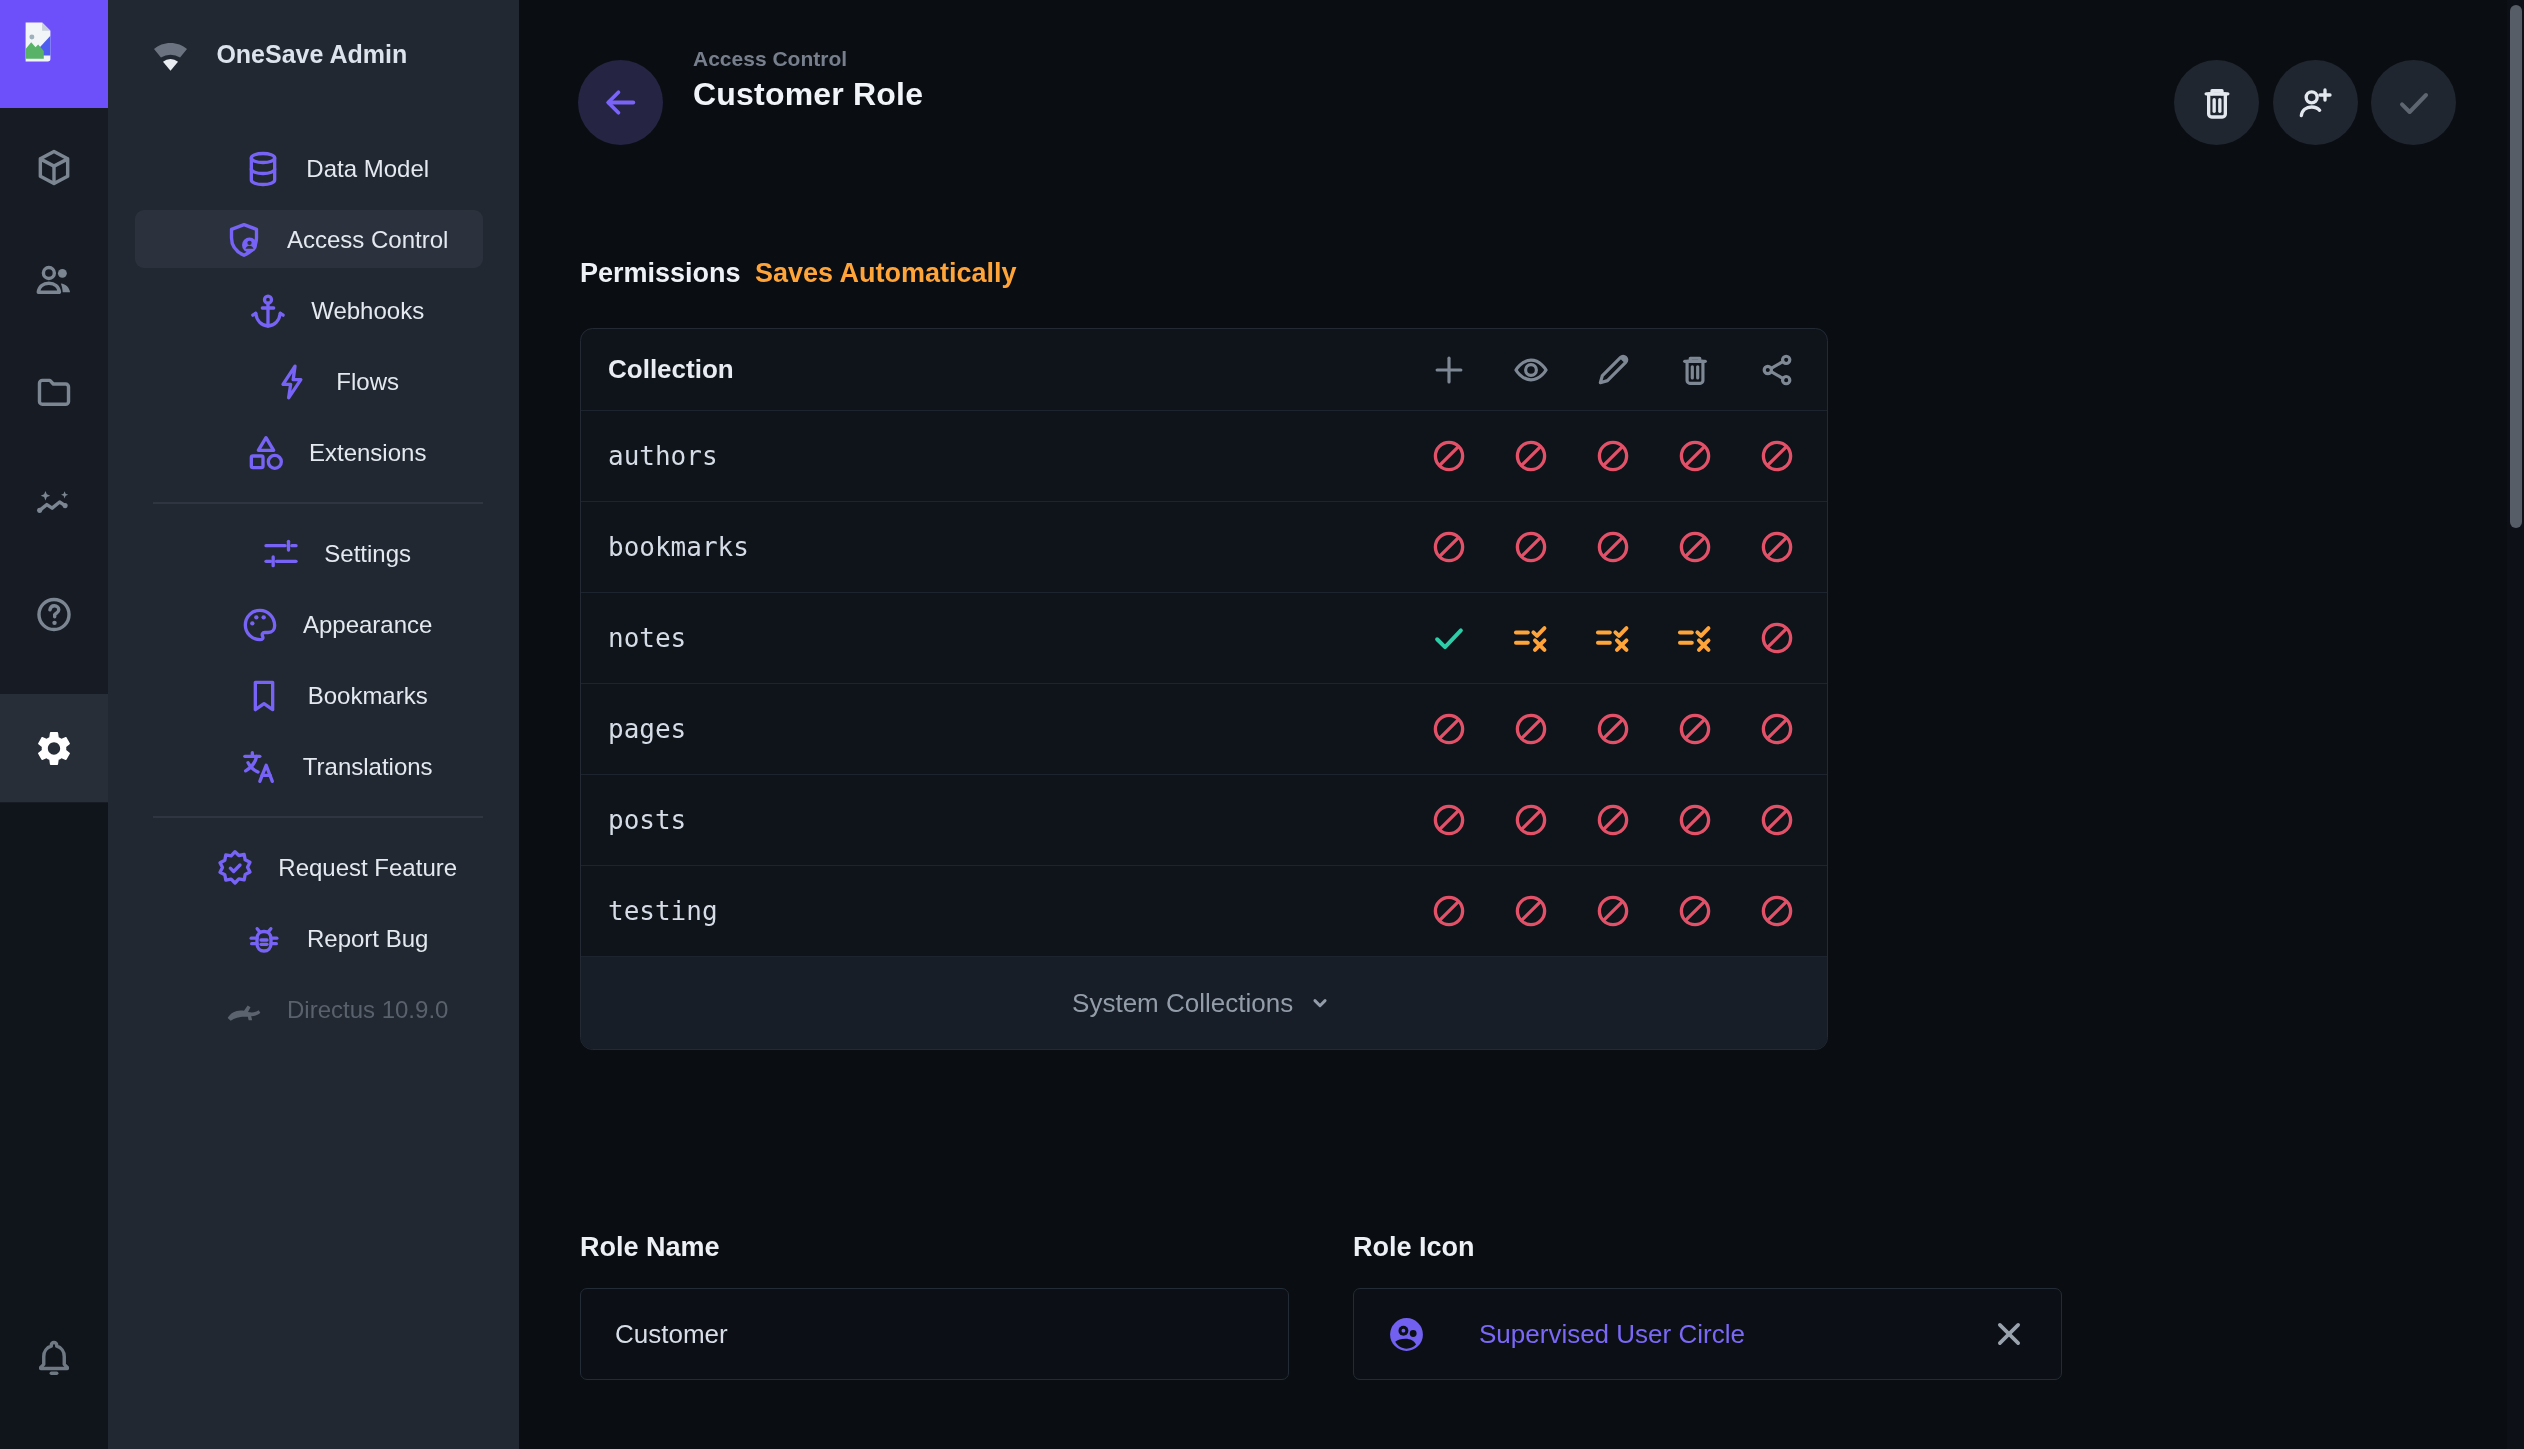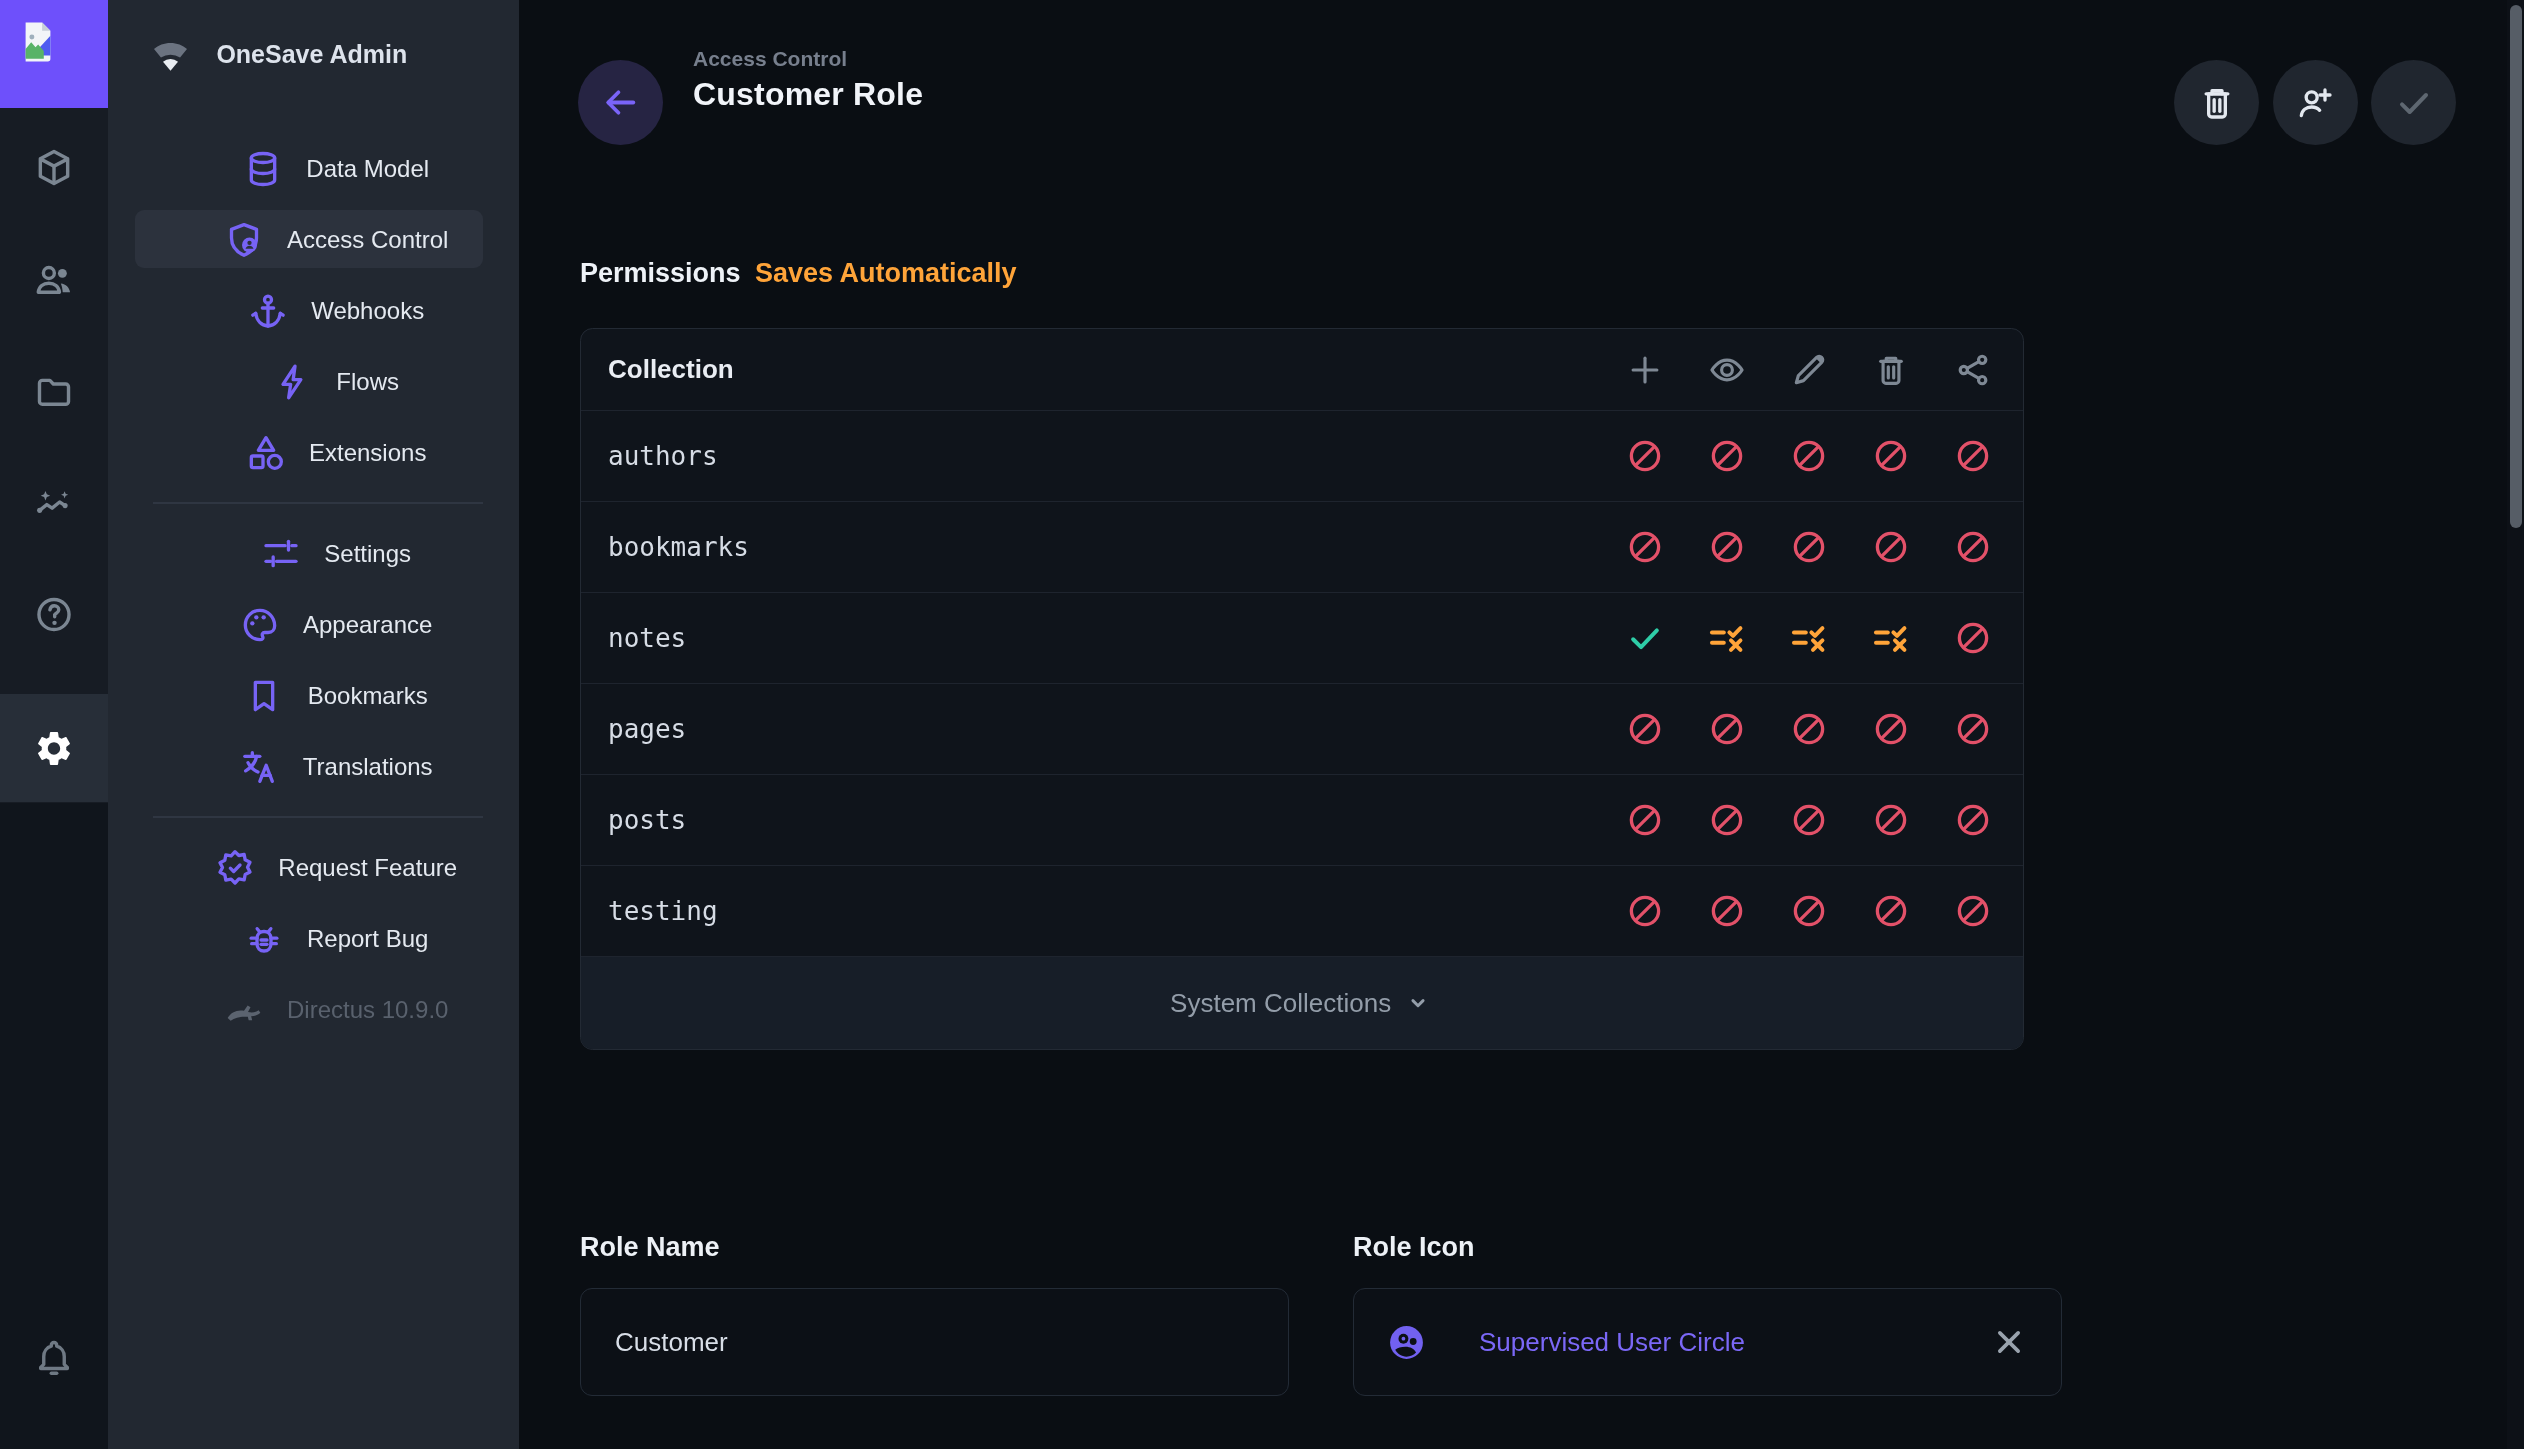--- a/index.html
+++ b/index.html
@@ -37,41 +37,41 @@
   .breadcrumb{font-size:21px;font-weight:600;color:#777f8d;margin-bottom:5.4px;}
   .page-title{margin:0;font-size:32px;font-weight:700;color:#f1f4f9;letter-spacing:0.2px;}
   .header-actions{position:absolute;right:69px;top:60px;display:flex;gap:13.5px;}
   .act-btn{width:85px;height:85px;border-radius:50%;background:#20262f;border:none;cursor:pointer;
         color:#e3e8ef;display:flex;align-items:center;justify-content:center;}
   .act-btn svg{width:40px;height:40px;}
   .act-btn.disabled{color:#5e6771;}
   
   .perm-heading{position:absolute;left:580px;top:258px;font-size:27px;font-weight:700;color:#eef2f7;}
   .autosave{color:#ffa439;margin-left:14.4px;}
-  .perm-table{position:absolute;left:580px;top:328px;width:1444px;background:#0f141b;
+  .perm-table{position:absolute;left:580px;top:328px;width:1248px;background:#0f141b;
         border:1.8px solid #232a34;border-radius:12.6px;overflow:hidden;box-sizing:border-box;}
   .perm-head{display:flex;align-items:center;height:81px;border-bottom:1.8px solid #1e242e;color:#7e8894;}
   .perm-head-label{flex:1;padding-left:27px;font-size:26px;font-weight:700;color:#e9edf3;}
   .perm-cells{display:flex;padding-right:9px;}
   .perm-cell{width:82px;height:100%;display:flex;align-items:center;justify-content:center;}
   .perm-cell svg,.hic{width:38px;height:38px;display:block;}
   .perm-row{display:flex;align-items:center;height:90px;}
   .perm-row + .perm-row{border-top:1.8px solid #1e242e;}
   .perm-name{flex:1;padding-left:27px;font-family:"DejaVu Sans Mono",monospace;font-size:26px;color:#d6dce5;}
   .cic{width:41px;height:41px;display:block;}
   .st-none{color:#e35169;}
   .st-full{color:#2ecda7;}
   .st-custom{color:#ffa439;}
   .perm-footer{height:92px;border-top:1.8px solid #1e242e;background:#171e28;display:flex;
         align-items:center;justify-content:center;gap:10.8px;font-size:26px;color:#939da9;cursor:pointer;}
   .perm-footer svg{width:32px;height:32px;color:#939da9;}
   
   .field-label{position:absolute;font-size:27px;font-weight:700;color:#edf1f6;}
-  .field-box{position:absolute;width:709px;height:108px;background:#0c1016;border:1.8px solid #232b36;
-        border-radius:12px;box-sizing:border-box;display:flex;align-items:center;padding:0 32px;}
+  .field-box{position:absolute;width:709px;height:92px;background:#0c1016;border:1.8px solid #232b36;
+        border-radius:7px;box-sizing:border-box;display:flex;align-items:center;padding:0 32px;}
   input.role-name-input{width:100%;background:transparent;border:none;outline:none;color:#d8dee7;
         font-size:26px;font-family:"Liberation Sans",sans-serif;}
   .role-icon-box{gap:20px;}
   .role-icon-box .ric{width:41px;height:41px;flex:0 0 auto;}
   .role-icon-label-text{font-size:26px;font-weight:500;color:#7b68f7;flex:1;margin-left:32px;}
   .clear-icon-btn{background:none;border:none;cursor:pointer;color:#99a2ad;width:40px;height:40px;padding:0;}
   .clear-icon-btn svg{width:40px;height:40px;}
   
   .scroll-track{position:absolute;right:0;top:0;width:18px;height:100%;background:#0d1117;}
   .scroll-thumb{position:absolute;right:2.7px;top:5.4px;width:12.6px;height:523px;border-radius:6.3px;background:#565d66;}

